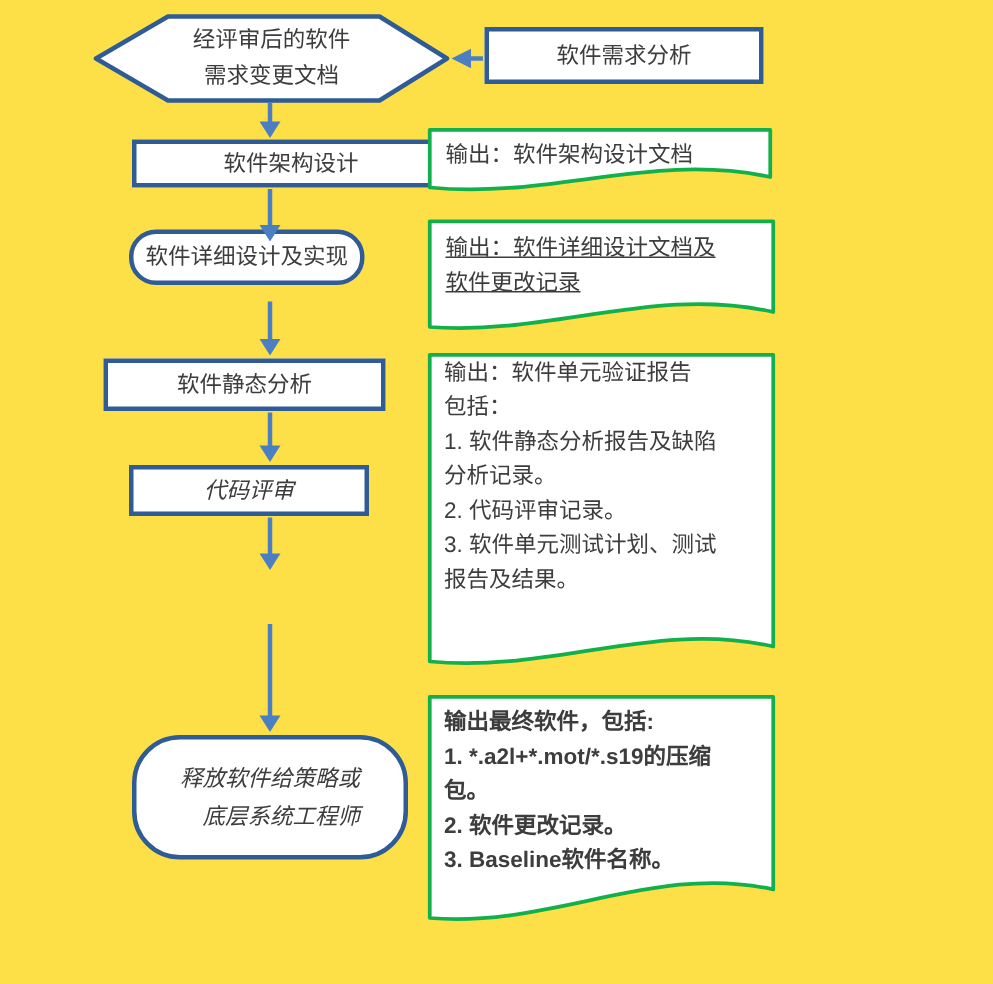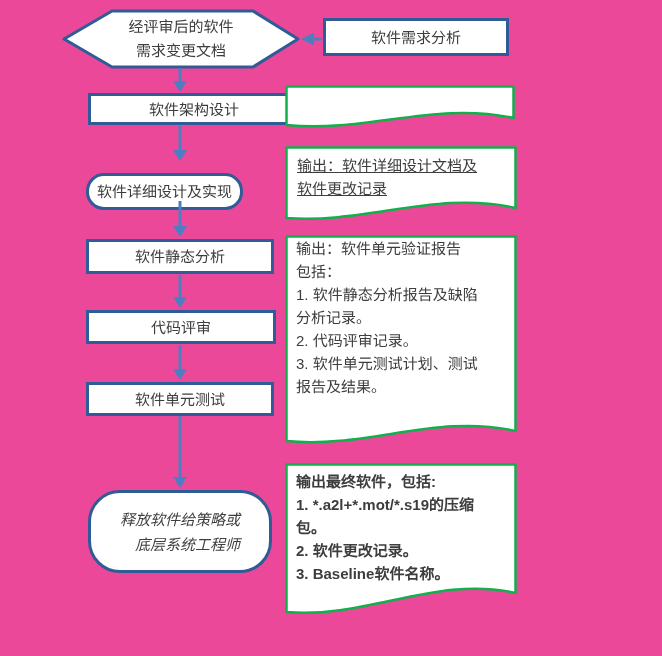--- a/index.html
+++ b/index.html
@@ -3,21 +3,21 @@
 <meta charset="utf-8">
 <style>
   :root{
     --node-border:#2F5B96;
     --arrow:#4C7FC1;
     --output-border:#12B04C;
     --text:#3D3D3D;
   }
   html,body{margin:0;padding:0;background:#fff;}
   .canvas{
-    position:relative;width:662px;height:656px;background:#ec4899;overflow:hidden;
+    position:relative;width:662px;height:656px;background:#fde047;overflow:hidden;
     font-family:"Liberation Sans","DejaVu Sans",sans-serif;color:var(--text);
   }
   .abs{position:absolute;}
   .flow-box{
     position:absolute;box-sizing:border-box;background:#fff;
     border:3px solid var(--node-border);
     display:flex;align-items:center;justify-content:center;
     font-size:15px;line-height:21px;text-align:right;white-space:pre-line;
   }
   .terminator{border-radius:32px;}
@@ -43,34 +43,34 @@
   <svg class="abs" style="left:60px;top:7px;" width="242" height="64">
     <polygon class="hex-poly" points="4,32 52,4 193,4 238,32 193,60 52,60"></polygon>
   </svg>
   <div class="node-label" style="left:95px;top:13px;width:172px;height:52px;">经评审后的软件
 需求变更文档</div>
 
   <div class="flow-box" style="left:323px;top:18px;width:186px;height:38px;">软件需求分析</div>
 
   <div class="flow-box" style="left:88px;top:93px;width:212px;height:32px;">软件架构设计</div>
 
-  <div class="flow-box" style="left:86px;top:173px;width:157px;height:37px;border-radius:18px;">软件详细设计及实现</div>
+  <div class="flow-box" style="left:86px;top:153px;width:157px;height:37px;border-radius:18px;">软件详细设计及实现</div>
 
-  <div class="flow-box" style="left:86px;top:239px;width:188px;height:35px;">软件静态分析</div>
+  <div class="flow-box" style="left:69px;top:239px;width:188px;height:35px;">软件静态分析</div>
 
-  <div class="flow-box" style="left:86px;top:310px;width:190px;height:34px;">代码评审</div>
+  <div class="flow-box" style="left:86px;top:310px;width:160px;height:34px;font-style:italic;">代码评审</div>
 
-  <div class="flow-box" style="left:86px;top:382px;width:188px;height:34px;">软件单元测试</div>
 
   <div class="flow-box terminator" style="left:88px;top:490px;width:184px;height:83px;line-height:25px;font-style:italic;">释放软件给策略或
 底层系统工程师</div>
 
   <svg class="abs" style="left:285px;top:85px;" width="232" height="52">
     <path class="doc-path" d="M1.5,1.5 L228.5,1.5 L228.5,33 C150,16 82,48 1.5,40 Z"></path>
   </svg>
+  <div class="doc-text" style="left:297px;top:92px;width:212px;">输出：软件架构设计文档</div>
 
   <svg class="abs" style="left:285px;top:146px;" width="232" height="80">
     <path class="doc-path" d="M1.5,1.5 L230.5,1.5 L230.5,62 C152,44 82,78 1.5,72 Z"></path>
   </svg>
   <div class="doc-text" style="left:297px;top:154px;width:215px;text-decoration:underline;">输出：软件详细设计文档及
 软件更改记录</div>
 
   <svg class="abs" style="left:285px;top:235px;" width="232" height="218">
     <path class="doc-path" d="M1.5,1.5 L230.5,1.5 L230.5,196 C152,178 82,214 1.5,206 Z"></path>
   </svg>

